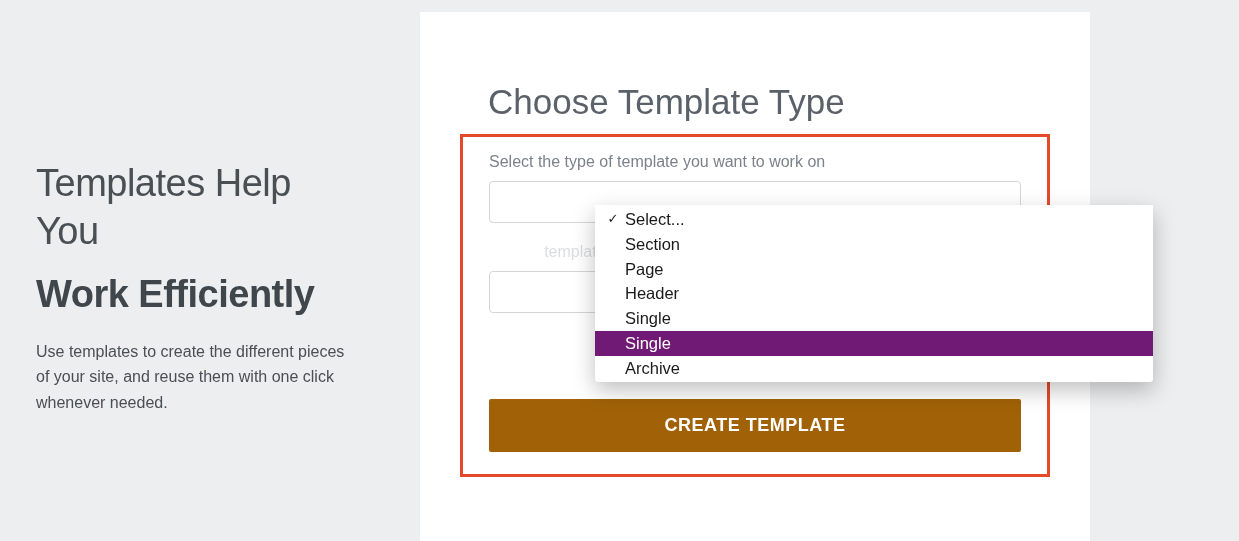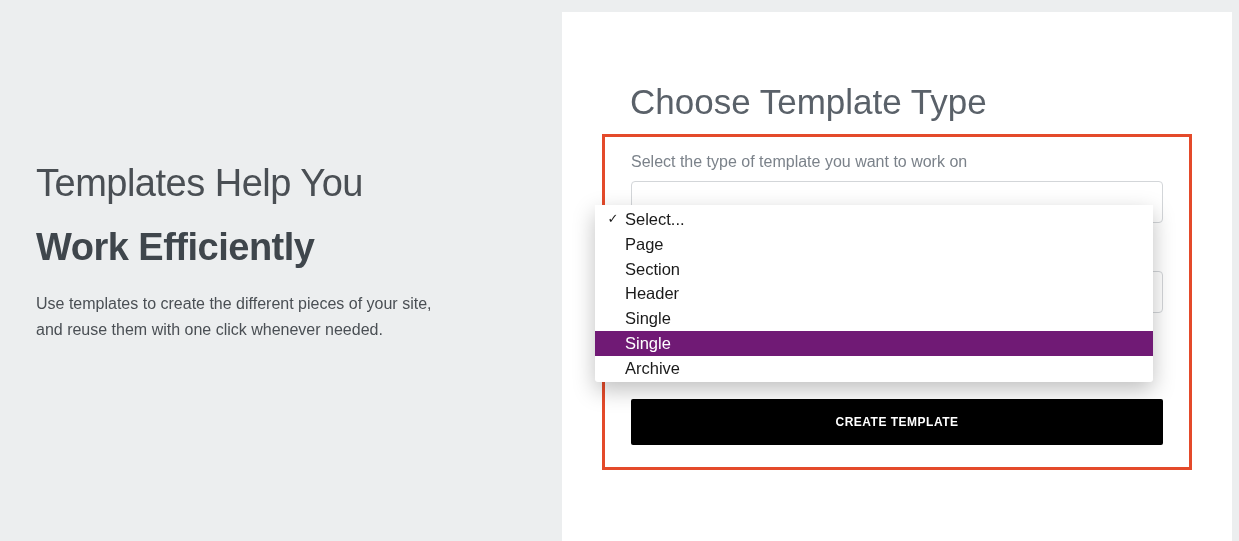--- a/index.html
+++ b/index.html
@@ -14,21 +14,21 @@
       height: 541px;
       overflow: hidden;
       position: relative;
     }
     .container {
       display: flex;
       width: 100%;
       height: 100%;
     }
     .left-panel {
-      width: 562px;
+      width: 420px;
       padding: 160px 60px 0 36px;
     }
     .heading-line1 {
       font-size: 38px;
       font-weight: 400;
       color: #4a4f54;
       line-height: 1.25;
       letter-spacing: -0.5px;
     }
     .heading-line2 {
@@ -123,25 +123,25 @@
     .dropdown-item .opt-text {
       padding-left: 4px;
     }
     .dropdown-item.highlighted {
       background: #701a75;
       color: #ffffff;
     }
     .create-btn {
       display: block;
       width: 100%;
-      background: #000000;
+      background: #a16207;
       color: #ffffff;
       text-align: center;
       padding: 16px 0;
-      font-size: 12px;
+      font-size: 18px;
       font-weight: 600;
       letter-spacing: 0.5px;
       border: none;
       border-radius: 2px;
       margin-top: 86px;
       cursor: pointer;
     }
   </style>
 </head>
 <body>
@@ -170,28 +170,28 @@
   </div>
 </div>
 
 <div class="dropdown-popup" id="dropdown">
     <div class="dropdown-item">
       <span class="check">✓</span>
       <span class="opt-text">Select...</span>
     </div>
     <div class="dropdown-item">
       <span class="check"></span>
+      <span class="opt-text">Section</span>
+    </div>
+    <div class="dropdown-item">
+      <span class="check"></span>
       <span class="opt-text">Page</span>
     </div>
     <div class="dropdown-item">
       <span class="check"></span>
-      <span class="opt-text">Section</span>
-    </div>
-    <div class="dropdown-item">
-      <span class="check"></span>
       <span class="opt-text">Header</span>
     </div>
     <div class="dropdown-item">
       <span class="check"></span>
       <span class="opt-text">Single</span>
     </div>
     <div class="dropdown-item highlighted">
       <span class="check"></span>
       <span class="opt-text">Single</span>
     </div>

